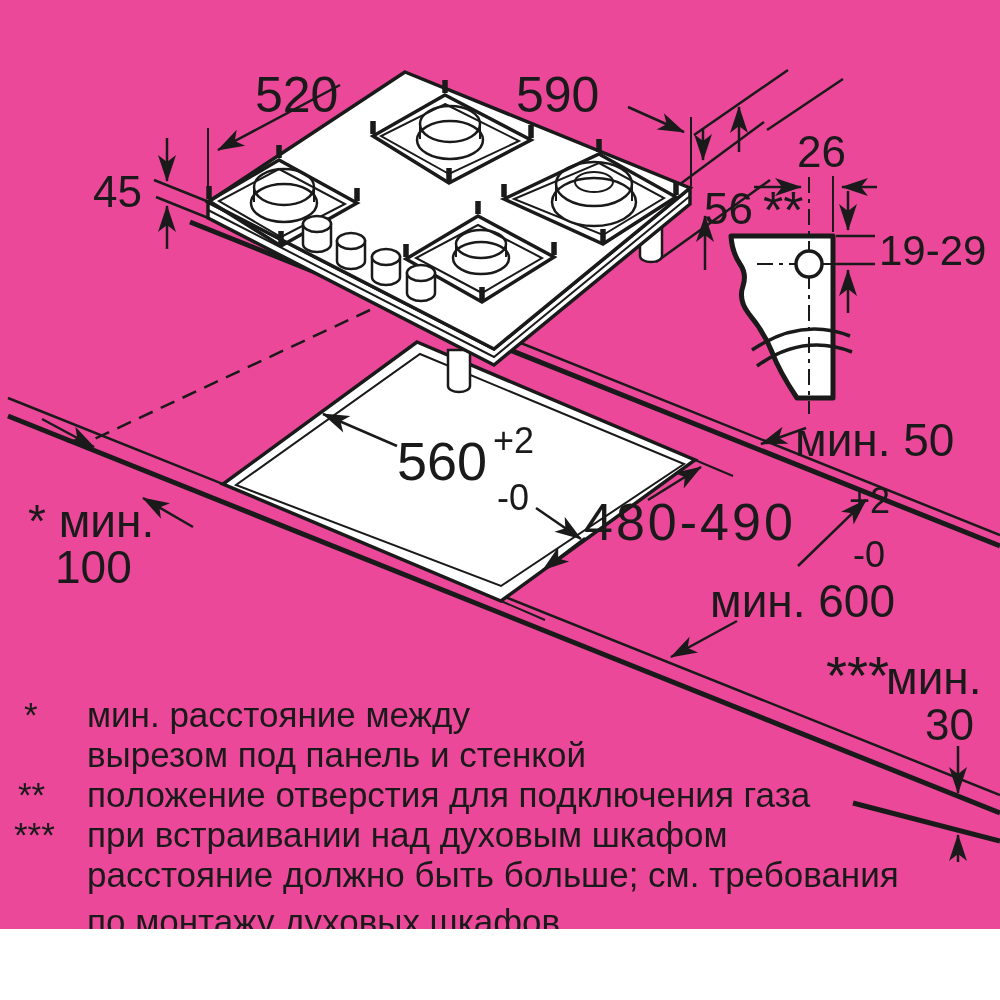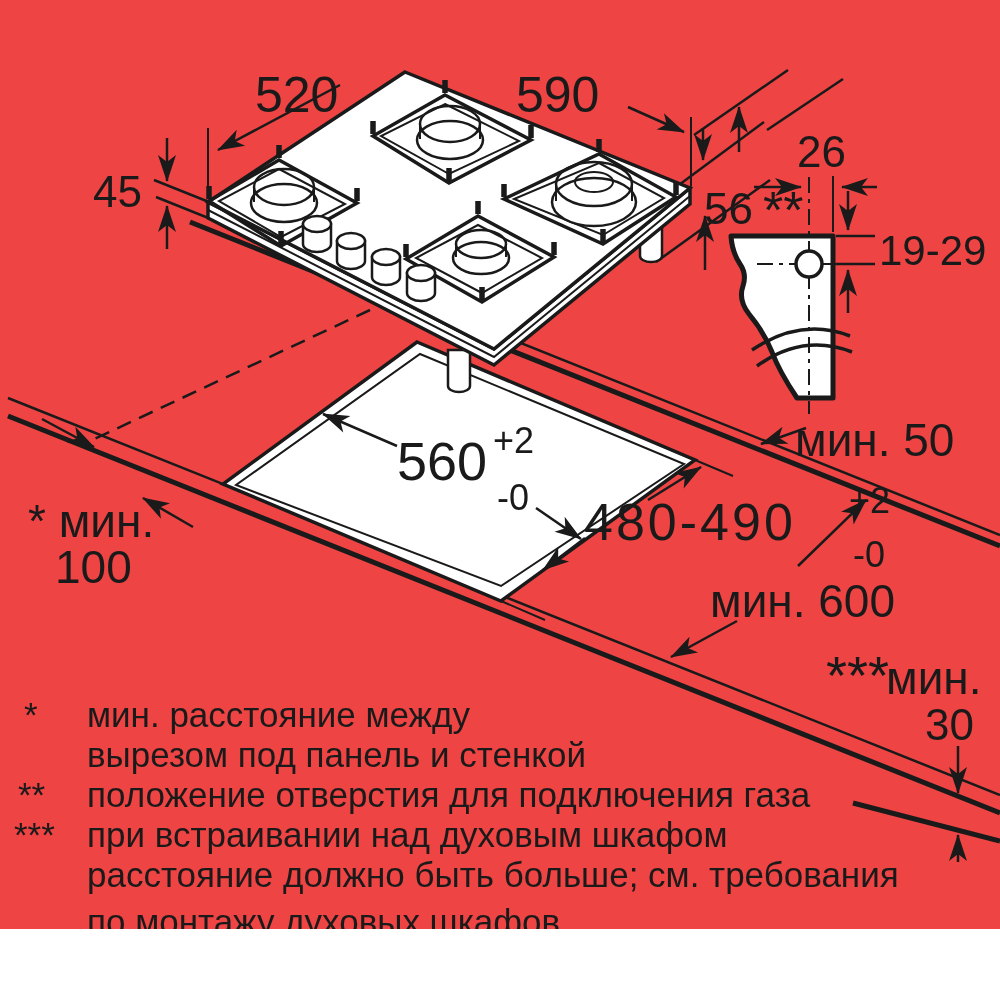--- a/index.html
+++ b/index.html
@@ -1,16 +1,16 @@
 <!DOCTYPE html>
 <html><head>
 <meta charset="utf-8">
 <style>
   html,body{margin:0;padding:0;background:#ffffff;}
-  .stage{position:relative;width:1000px;height:1000px;background:#ef4444;overflow:hidden;}
+  .stage{position:relative;width:1000px;height:1000px;background:#ec4899;overflow:hidden;}
   svg{display:block;}
   text{font-family:"Liberation Sans","DejaVu Sans",sans-serif;fill:#1a1a1a;}
   .ln{stroke:#1a1a1a;fill:none;}
   .thin{stroke-width:2.5;}
   .med{stroke-width:3.5;}
   .thick{stroke-width:5;}
   .xtn{stroke-width:2;}
   .arr{stroke:#1a1a1a;stroke-width:2.5;fill:none;}
   .wfill{fill:#ffffff;}
   .dim{font-size:50px;}

